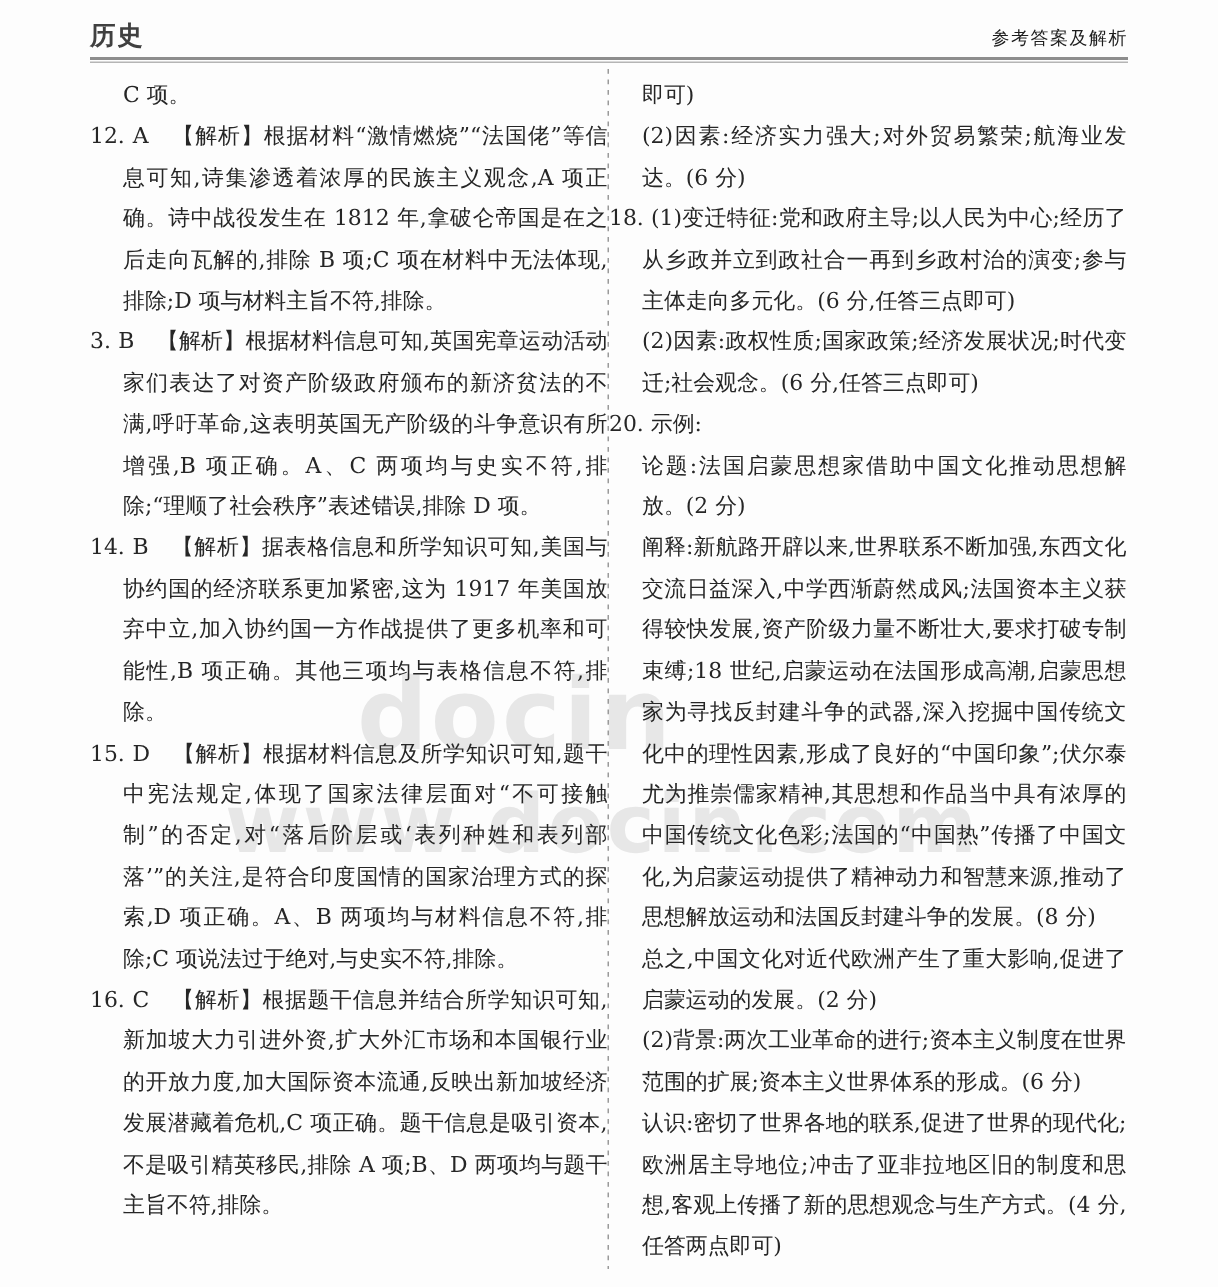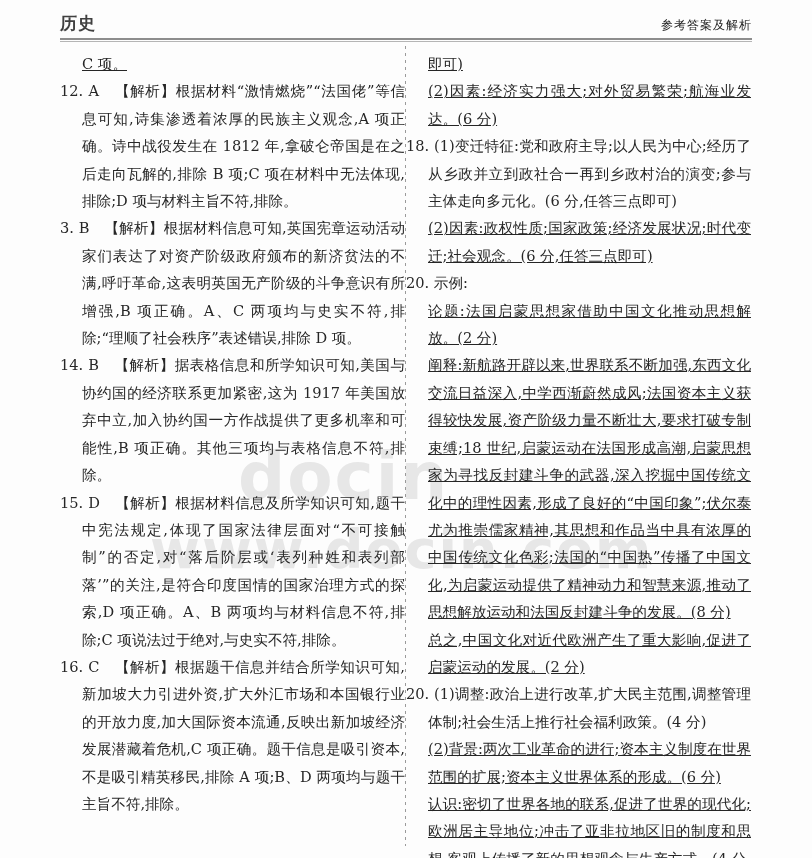--- a/index.html
+++ b/index.html
@@ -126,21 +126,20 @@
   }
   
   .entry.hang {
     padding-left: 22px;
     text-indent: -22px;
   }
   
   .entry.sub {
     padding-left: 22px;
     text-indent: 0;
-    text-decoration: underline;
   }
   .section-head {
     font-size: 20px;
     font-weight: bold;
     line-height: 28px;
     letter-spacing: 0.5px;
     color: #161616;
     font-family: "DejaVu Serif", "Liberation Serif", serif;
     margin-top: 44px;
   }
@@ -178,19 +177,18 @@
     <div class="divider"></div>
     <div class="col col-right" id="col-right">
         <div class="entry sub">即可)</div>
         <div class="entry sub">(2)因素:经济实力强大;对外贸易繁荣;航海业发达。(6 分)</div>
         <div class="entry hang">18. (1)变迁特征:党和政府主导;以人民为中心;经历了从乡政并立到政社合一再到乡政村治的演变;参与主体走向多元化。(6 分,任答三点即可)</div>
         <div class="entry sub">(2)因素:政权性质;国家政策;经济发展状况;时代变迁;社会观念。(6 分,任答三点即可)</div>
         <div class="entry hang">20. 示例:</div>
         <div class="entry sub">论题:法国启蒙思想家借助中国文化推动思想解放。(2 分)</div>
         <div class="entry sub">阐释:新航路开辟以来,世界联系不断加强,东西文化交流日益深入,中学西渐蔚然成风;法国资本主义获得较快发展,资产阶级力量不断壮大,要求打破专制束缚;18 世纪,启蒙运动在法国形成高潮,启蒙思想家为寻找反封建斗争的武器,深入挖掘中国传统文化中的理性因素,形成了良好的“中国印象”;伏尔泰尤为推崇儒家精神,其思想和作品当中具有浓厚的中国传统文化色彩;法国的“中国热”传播了中国文化,为启蒙运动提供了精神动力和智慧来源,推动了思想解放运动和法国反封建斗争的发展。(8 分)</div>
         <div class="entry sub">总之,中国文化对近代欧洲产生了重大影响,促进了启蒙运动的发展。(2 分)</div>
-        <div class="entry hang">20. (1)调整:政治上进行改革,扩大民主范围,调整管理体制;社会生活上推行社会福利政策。(4 分)</div>
         <div class="entry sub">(2)背景:两次工业革命的进行;资本主义制度在世界范围的扩展;资本主义世界体系的形成。(6 分)</div>
         <div class="entry sub">认识:密切了世界各地的联系,促进了世界的现代化;欧洲居主导地位;冲击了亚非拉地区旧的制度和思想,客观上传播了新的思想观念与生产方式。(4 分,任答两点即可)</div>
       </div>
   </div>
 
 </div>
 
 </body></html>

